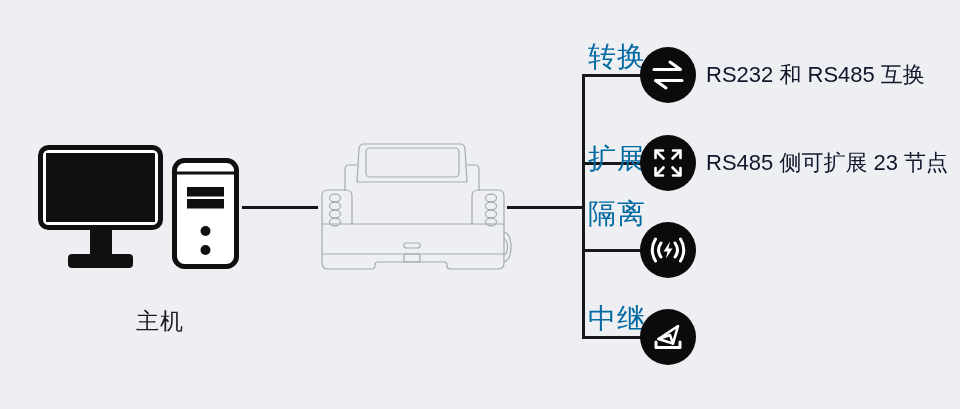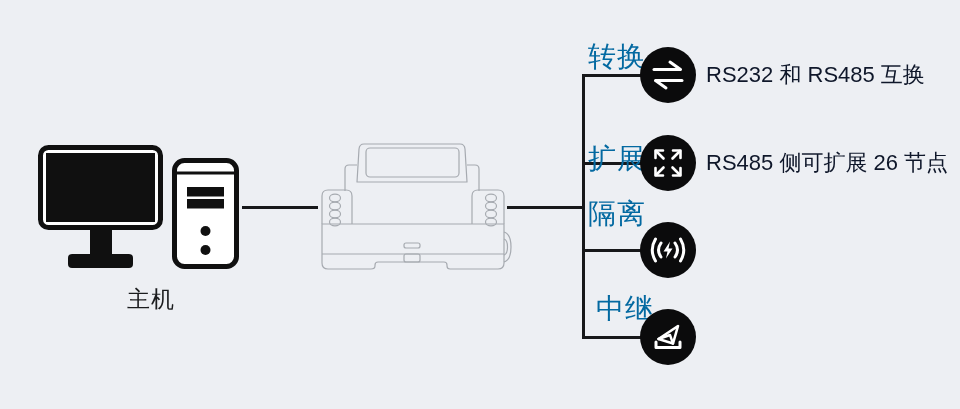--- a/index.html
+++ b/index.html
@@ -5,22 +5,22 @@
   html,body{margin:0;padding:0;}
   .canvas{
     position:relative;width:960px;height:409px;overflow:hidden;
     background:#edeff3;
     font-family:"Liberation Sans","DejaVu Sans",sans-serif;
   }
   .abs{position:absolute;}
   .hline{position:absolute;height:3px;background:#17181a;}
   .vline{position:absolute;width:3px;background:#17181a;}
   .host-label{
-    position:absolute;left:118px;top:284px;width:66px;
-    text-align:center;font-size:23px;color:#1b1c1e;letter-spacing:1px;
+    position:absolute;left:118px;top:306px;width:66px;
+    text-align:right;font-size:23px;color:#1b1c1e;letter-spacing:1px;
   }
   .feature-tag{
     position:absolute;left:588px;font-size:28px;line-height:24px;
     color:#0369a1;letter-spacing:1px;white-space:nowrap;
   }
   .feature-circle{
     position:absolute;left:640px;width:56px;height:56px;
   }
   .feature-text{
     position:absolute;left:706px;height:30px;line-height:30px;
@@ -102,37 +102,37 @@
       <path d="M-4.5,-4.5 L-12,-12"></path>
         <path d="M-12.5,-5 V-12.5 H-5"></path>
       <path d="M4.5,-4.5 L12,-12"></path>
         <path d="M12.5,-5 V-12.5 H5"></path>
       <path d="M-4.5,4.5 L-12,12"></path>
         <path d="M-12.5,5 V12.5 H-5"></path>
       <path d="M4.5,4.5 L12,12"></path>
         <path d="M12.5,5 V12.5 H5"></path>
     </g>
   </svg>
-  <div class="feature-text" style="top:148px;">RS485 侧可扩展 26 节点</div>
+  <div class="feature-text" style="top:148px;">RS485 侧可扩展 23 节点</div>
 
   <div class="hline" style="left:582px;top:249px;width:61px;"></div>
   <div class="feature-tag" style="top:202px;">隔离</div>
   <svg class="feature-circle" style="top:222px;" width="56" height="56" viewBox="-28 -28 56 56">
     <circle r="28" fill="#0b0b0c"></circle>
     <g stroke="#ffffff" stroke-width="3" stroke-linecap="round" fill="none">
       <path d="M-7,-7 Q-12,0 -7,7"></path>
         <path d="M-12.5,-11 Q-19,0 -12.5,11"></path>
       <path d="M7,-7 Q12,0 7,7"></path>
         <path d="M12.5,-11 Q19,0 12.5,11"></path>
     </g>
     <polygon points="2,-8.5 -4.5,1.5 -0.5,1.5 -2,8.5 4.5,-1.5 0.5,-1.5" fill="#ffffff"></polygon>
   </svg>
 
   <div class="hline" style="left:582px;top:336px;width:61px;"></div>
-  <div class="feature-tag" style="top:297px;margin-left:8px;">中继</div>
+  <div class="feature-tag" style="top:307px;">中继</div>
   <svg class="feature-circle" style="top:309px;" width="56" height="56" viewBox="-28 -28 56 56">
     <circle r="28" fill="#0b0b0c"></circle>
     <g stroke="#ffffff" fill="none" stroke-linecap="round" stroke-linejoin="round">
       <path d="M-12,5 V10.5 H12 V5" stroke-width="3"></path>
       <path d="M-9.5,2 L10,-11 L5,6.5 Z" stroke-width="2.6"></path>
       <path d="M-9.5,2 L2,-2 L5,6.5" stroke-width="2.4"></path>
     </g>
   </svg>
 
 </div>

